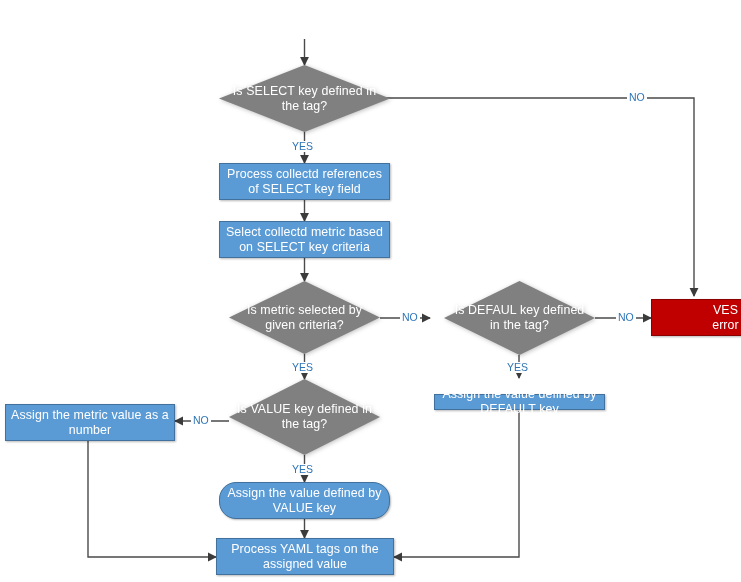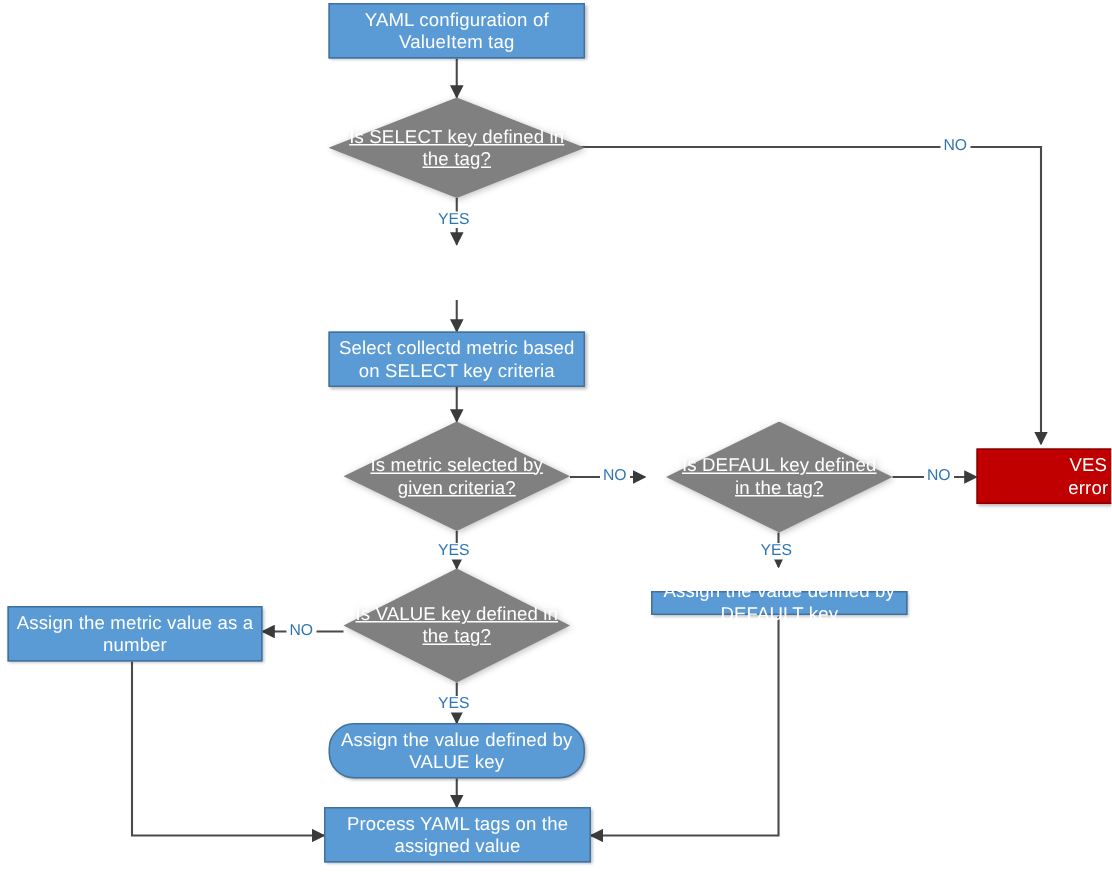--- a/index.html
+++ b/index.html
@@ -54,21 +54,20 @@
     left:0;top:0;
     width:100%;height:100%;
     background:#808080;
     clip-path:polygon(50% 0%,100% 50%,50% 100%,0% 50%);
     z-index:0;
   }
   .decision .dtext{
     position:relative;
     z-index:1;
     padding:0 8px;
-    text-decoration:underline;
   }
   .ntext{display:block;padding:0 5px;}
   .edge-label{
     position:absolute;
     color:#2e75b6;
     font-size:10.5px;
     line-height:11px;
     background:#ffffff;
     padding:0 2px;
     z-index:4;
@@ -111,29 +110,29 @@
       <path d="M 304.5 455 L 304.5 482"></path>
 
       <path d="M 304.5 519 L 304.5 538"></path>
 
       <path d="M 88 441 L 88 557 L 216 557"></path>
 
       <path d="M 519 411 L 519 557 L 394 557"></path>
     </g>
   </svg>
 
-  <div class="node process" style="left:219px;top:2px;width:171px;height:37px;">
-    <span class="ntext">YAML configuration of ValueItem tag</span>
-  </div>
 
   <div class="node decision" style="left:219px;top:65px;width:171px;height:67px;">
     <span class="dia"></span>
     <span class="dtext">Is SELECT key defined in the tag?</span>
   </div>
 
+  <div class="node process" style="left:219px;top:163px;width:171px;height:37px;">
+    <span class="ntext">Process collectd references of SELECT key field</span>
+  </div>
 
   <div class="node process" style="left:219px;top:221px;width:171px;height:37px;">
     <span class="ntext">Select collectd metric based on SELECT key criteria</span>
   </div>
 
   <div class="node decision" style="left:229px;top:281px;width:151px;height:73px;">
     <span class="dia"></span>
     <span class="dtext">Is metric selected by given criteria?</span>
   </div>
 

